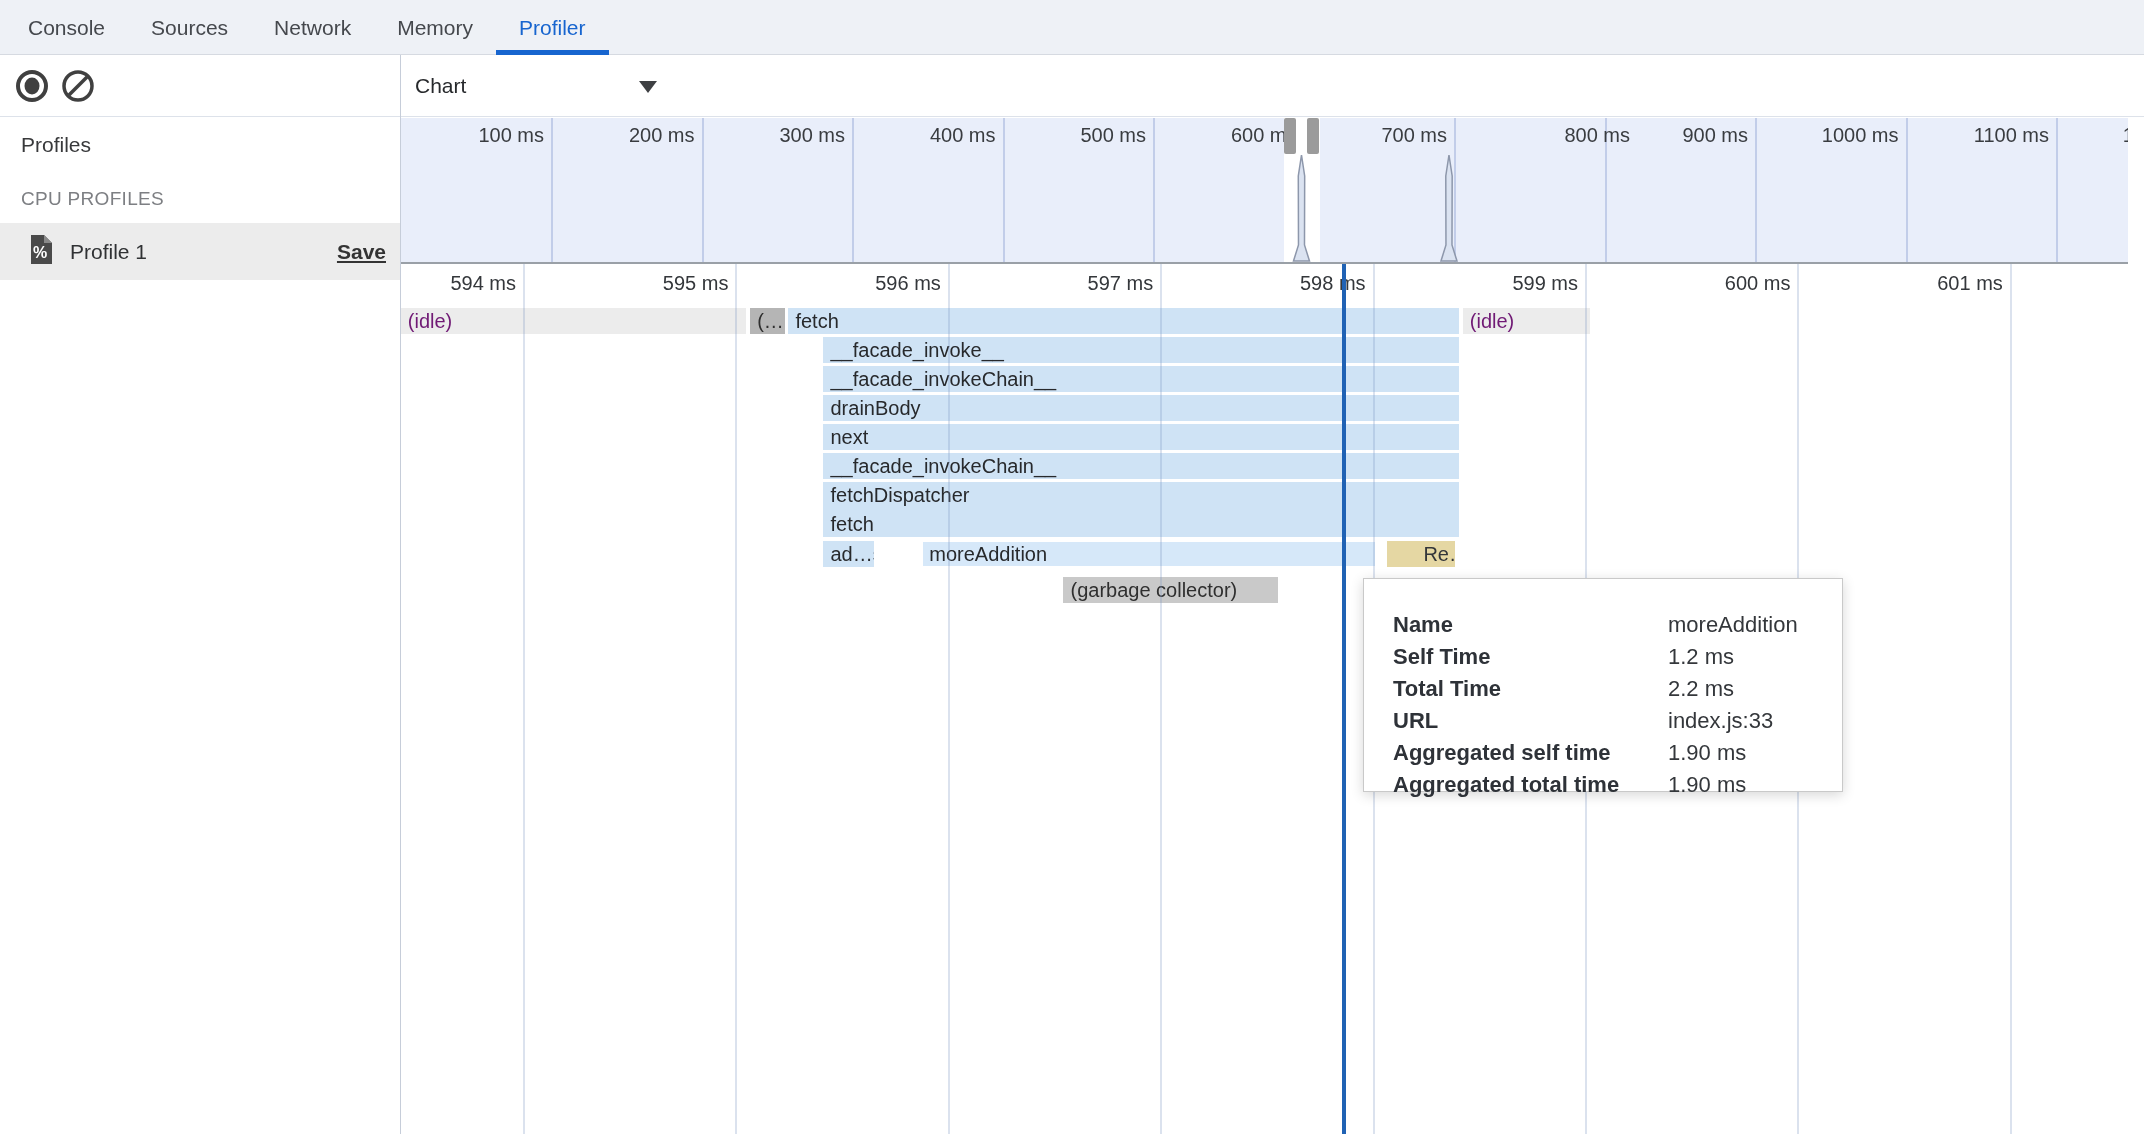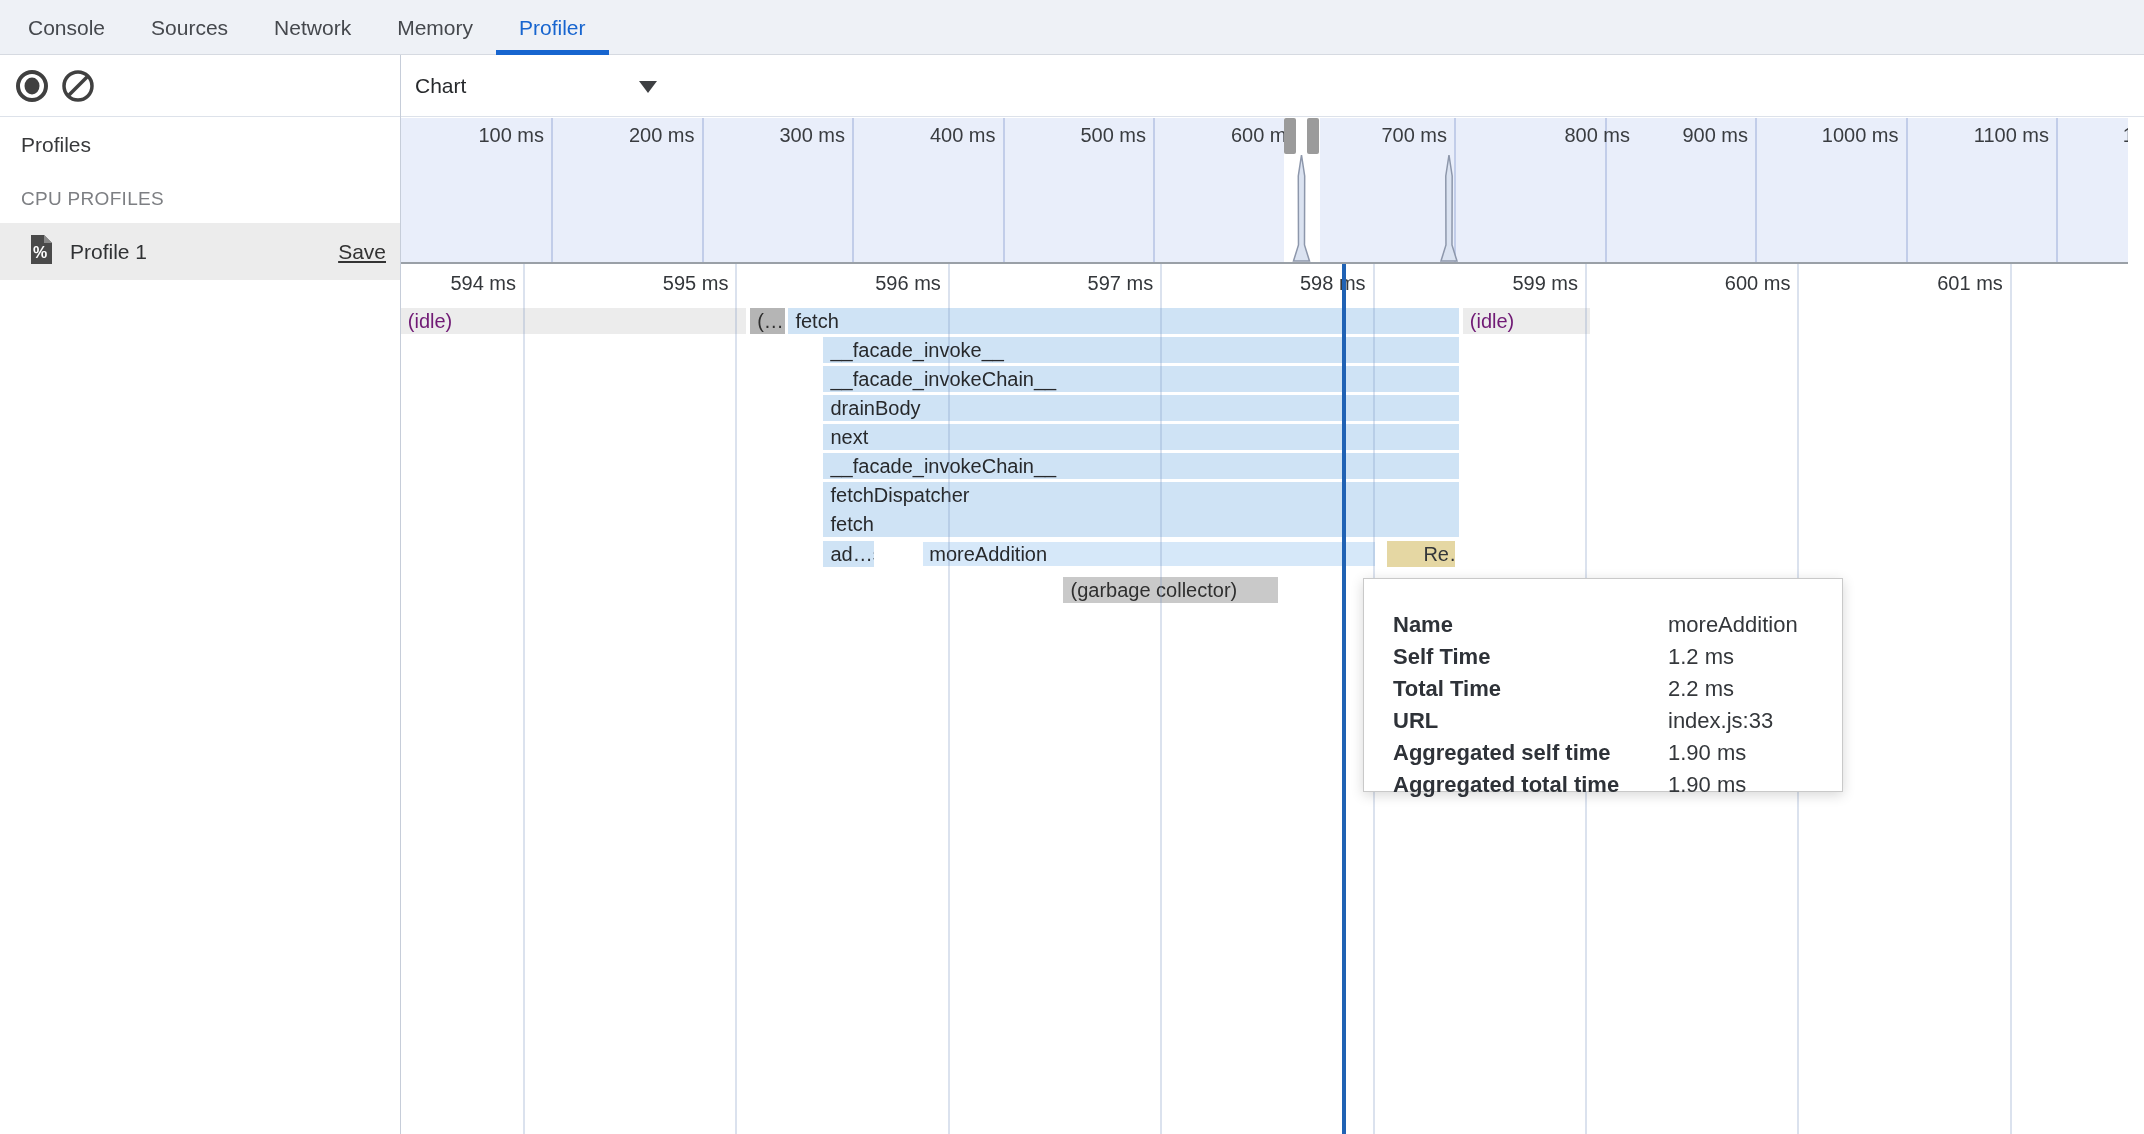--- a/index.html
+++ b/index.html
@@ -22,21 +22,21 @@
   .view-select .caret{position:absolute;left:224px;top:15px;width:0;height:0;
                border-left:9px solid transparent;border-right:9px solid transparent;border-top:12px solid #3e4043;}
   
   .sidebar{position:absolute;left:0;top:117px;width:400px;bottom:0;background:#fff;}
   .sb-header{margin:16px 0 0 21px;font-size:21px;color:#38393b;}
   .sb-section{margin:31px 0 0 21px;font-size:19px;color:#7d7f83;letter-spacing:.3px;}
   .profile-item{position:absolute;left:0;top:106px;width:400px;height:57px;background:#ececec;
                 display:flex;align-items:center;cursor:pointer;}
   .profile-item .picon{margin-left:28px;flex:0 0 auto;}
   .profile-item .plabel{margin-left:16px;font-size:21px;color:#303234;}
-  .profile-item .save{margin-left:auto;margin-right:14px;font-size:21px;color:#333;text-decoration:underline;cursor:pointer;}
+  .profile-item .save{margin-left:auto;margin-right:14px;font-size:21px;color:#333;text-decoration:underline;cursor:pointer;font-weight:bold;}
   .vdivider{position:absolute;left:400px;top:55px;width:1px;bottom:0;background:#c6cdd9;}
   
   .overview{position:absolute;left:401px;top:118px;width:1727px;height:144px;background:#e9eefa;
             border-bottom:2px solid #9aa0a7;overflow:hidden;}
   .ov-grid{position:absolute;top:0;bottom:0;width:2px;background:#c2cde9;z-index:1;}
   .ov-label{position:absolute;top:6px;width:160px;text-align:right;font-size:20px;color:#393c40;z-index:2;white-space:nowrap;}
   .ov-sel{position:absolute;top:0;bottom:0;background:#fff;z-index:3;}
   .ov-spikes{position:absolute;left:0;top:0;z-index:4;}
   .ov-handle{position:absolute;top:0;width:12px;height:36px;background:#9b9b9b;border-radius:2px;z-index:5;cursor:ew-resize;}
   

